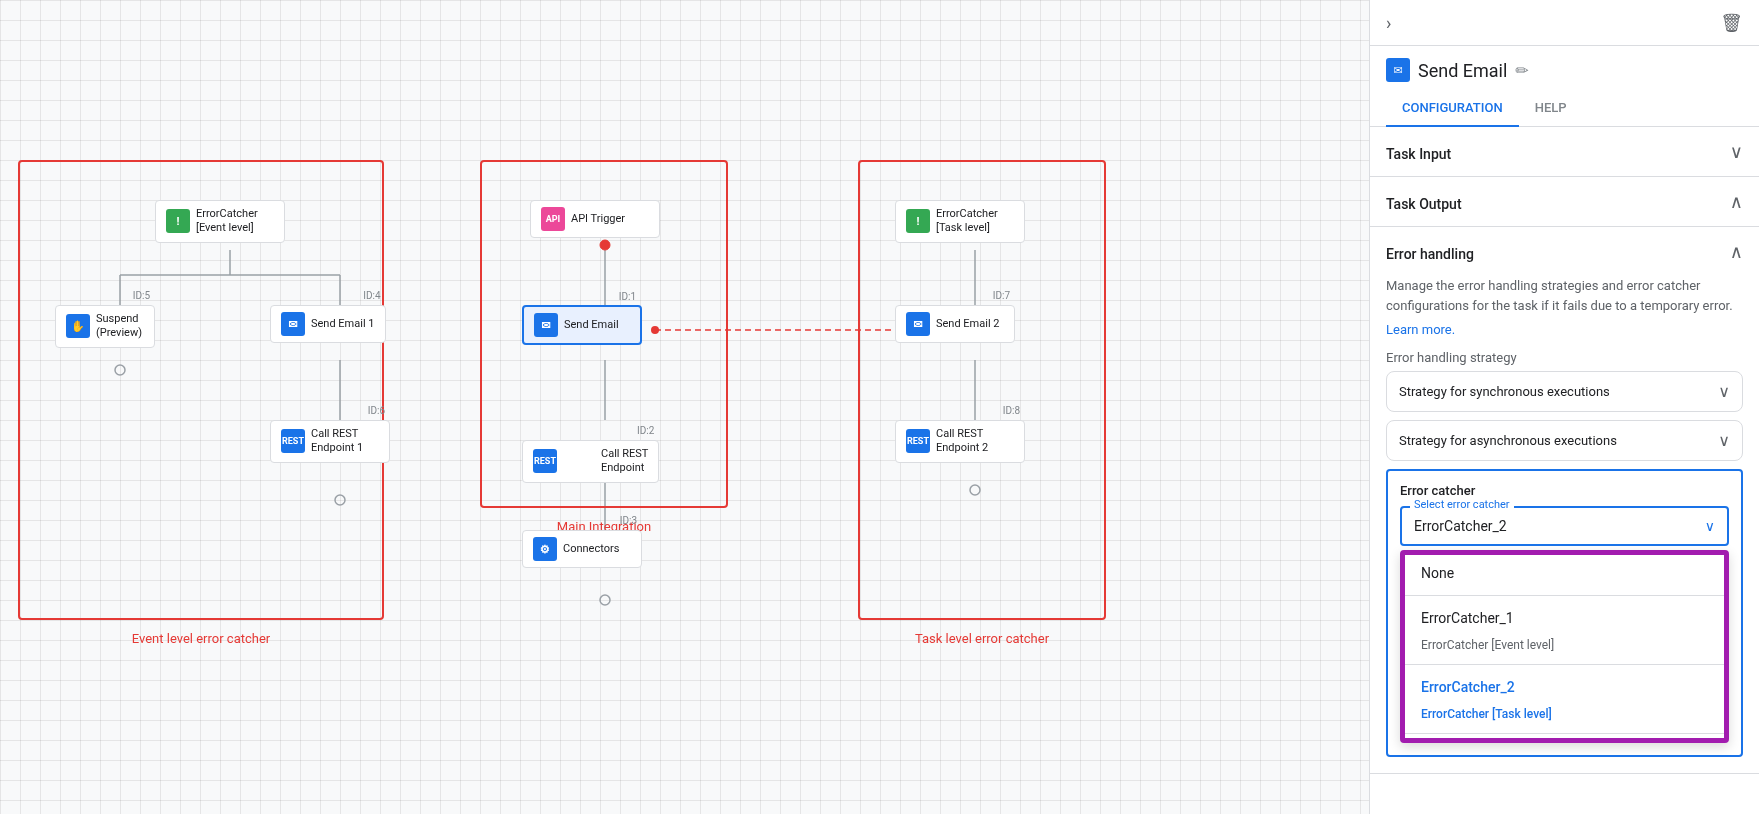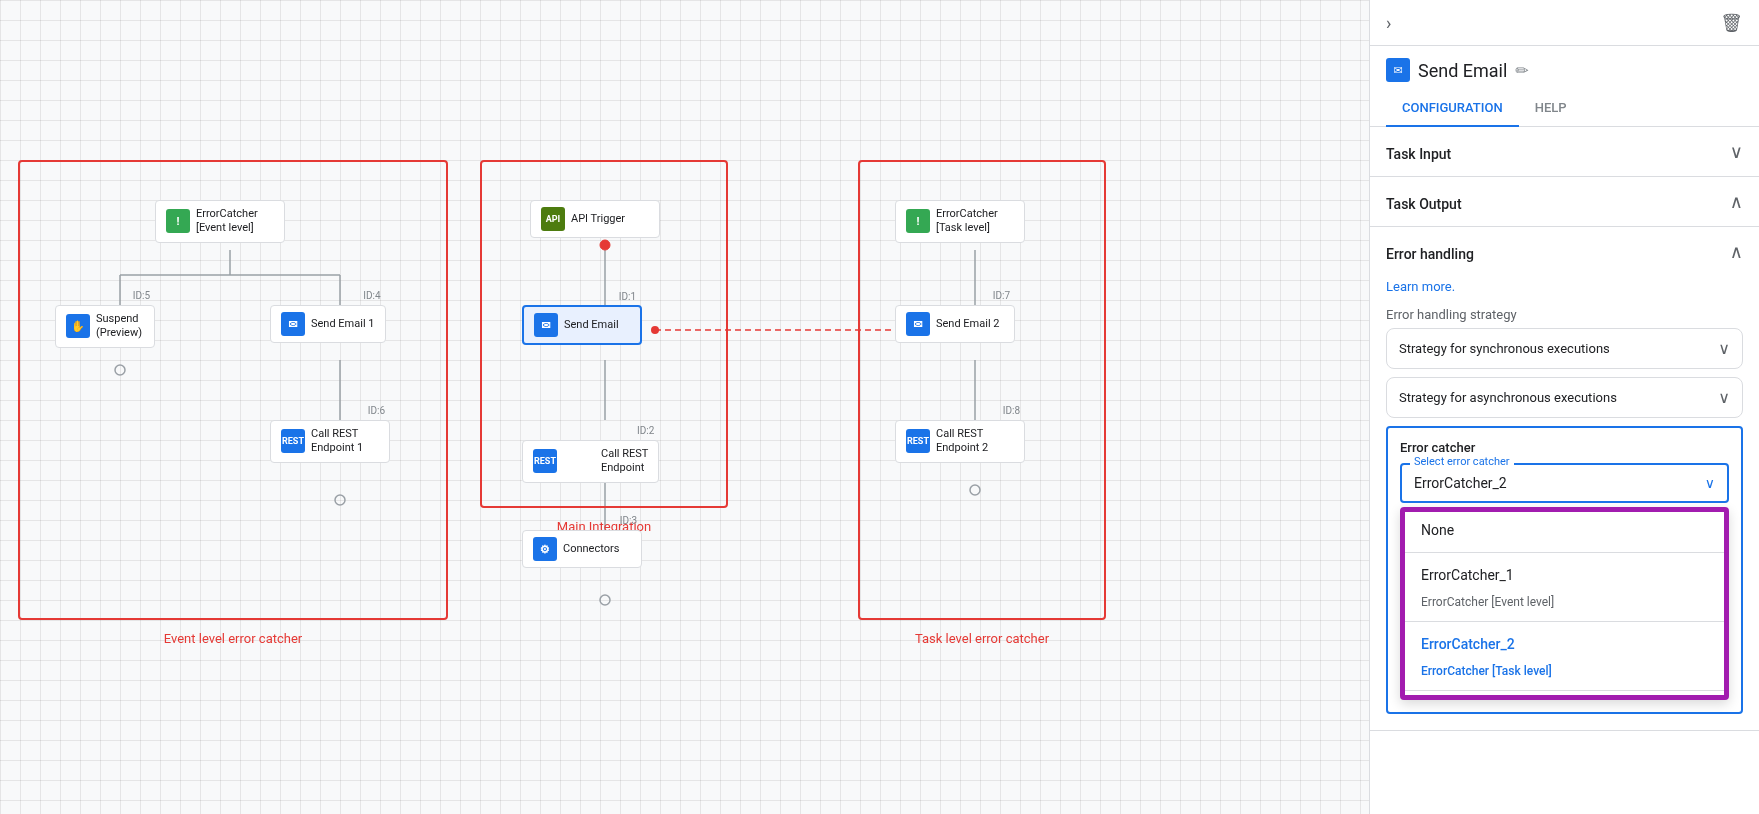--- a/index.html
+++ b/index.html
@@ -61,21 +61,21 @@
       display: flex;
       align-items: center;
       justify-content: center;
       font-size: 11px;
       font-weight: bold;
       color: white;
       flex-shrink: 0;
     }
     .icon-green { background: #34a853; }
     .icon-blue { background: #1a73e8; }
-    .icon-api { background: #4d7c0f; }
+    .icon-api { background: #ec4899; }
     .node-label { font-size: 11px; color: #202124; line-height: 1.3; }
     .node-id { font-size: 10px; color: #80868b; position: absolute; top: -16px; right: 4px; }
 
     
     .canvas-svg {
       position: absolute;
       top: 0; left: 0;
       width: 100%; height: 100%;
       pointer-events: none;
     }
@@ -305,21 +305,21 @@
     <line x1="975" y1="250" x2="975" y2="305" stroke="#9aa0a6" stroke-width="1.5"></line>
     <line x1="975" y1="360" x2="975" y2="420" stroke="#9aa0a6" stroke-width="1.5"></line>
 
     <circle cx="120" cy="370" r="5" fill="none" stroke="#9aa0a6" stroke-width="1.5"></circle>
     <circle cx="340" cy="500" r="5" fill="none" stroke="#9aa0a6" stroke-width="1.5"></circle>
     <circle cx="605" cy="600" r="5" fill="none" stroke="#9aa0a6" stroke-width="1.5"></circle>
     <circle cx="975" cy="490" r="5" fill="none" stroke="#9aa0a6" stroke-width="1.5"></circle>
     <circle cx="605" cy="245" r="5" fill="#e53935" stroke="#e53935" stroke-width="1"></circle>
   </svg>
 
-  <div class="integration-panel" style="left:18px; top:160px; width:430px; height:460px;">
+  <div class="integration-panel" style="left:18px; top:160px; width:366px; height:460px;">
     <span class="integration-label">Event level error catcher</span>
   </div>
 
   <div class="node" style="left:155px; top:200px; min-width:130px;">
     <div class="node-icon icon-green">!</div>
     <div class="node-label">ErrorCatcher<br>[Event level]</div>
   </div>
 
   <div class="node" style="left:55px; top:305px; min-width:100px;">
     <div class="node-id">ID:5</div>
@@ -422,20 +422,21 @@
         <span class="chevron">∧</span>
       </div>
     </div>
 
     <div class="accordion-section">
       <div class="accordion-header">
         <span>Error handling</span>
         <span class="chevron">∧</span>
       </div>
       <div class="error-handling-content">
+        <p class="error-handling-desc">Manage the error handling strategies and error catcher configurations for the task if it fails due to a temporary error.</p>
         <a class="learn-more" href="#">Learn more.</a>
 
         <div class="section-label">Error handling strategy</div>
 
         
         <div class="dropdown">
           <span>Strategy for synchronous executions</span>
           <span class="dropdown-arrow">∨</span>
         </div>
 

